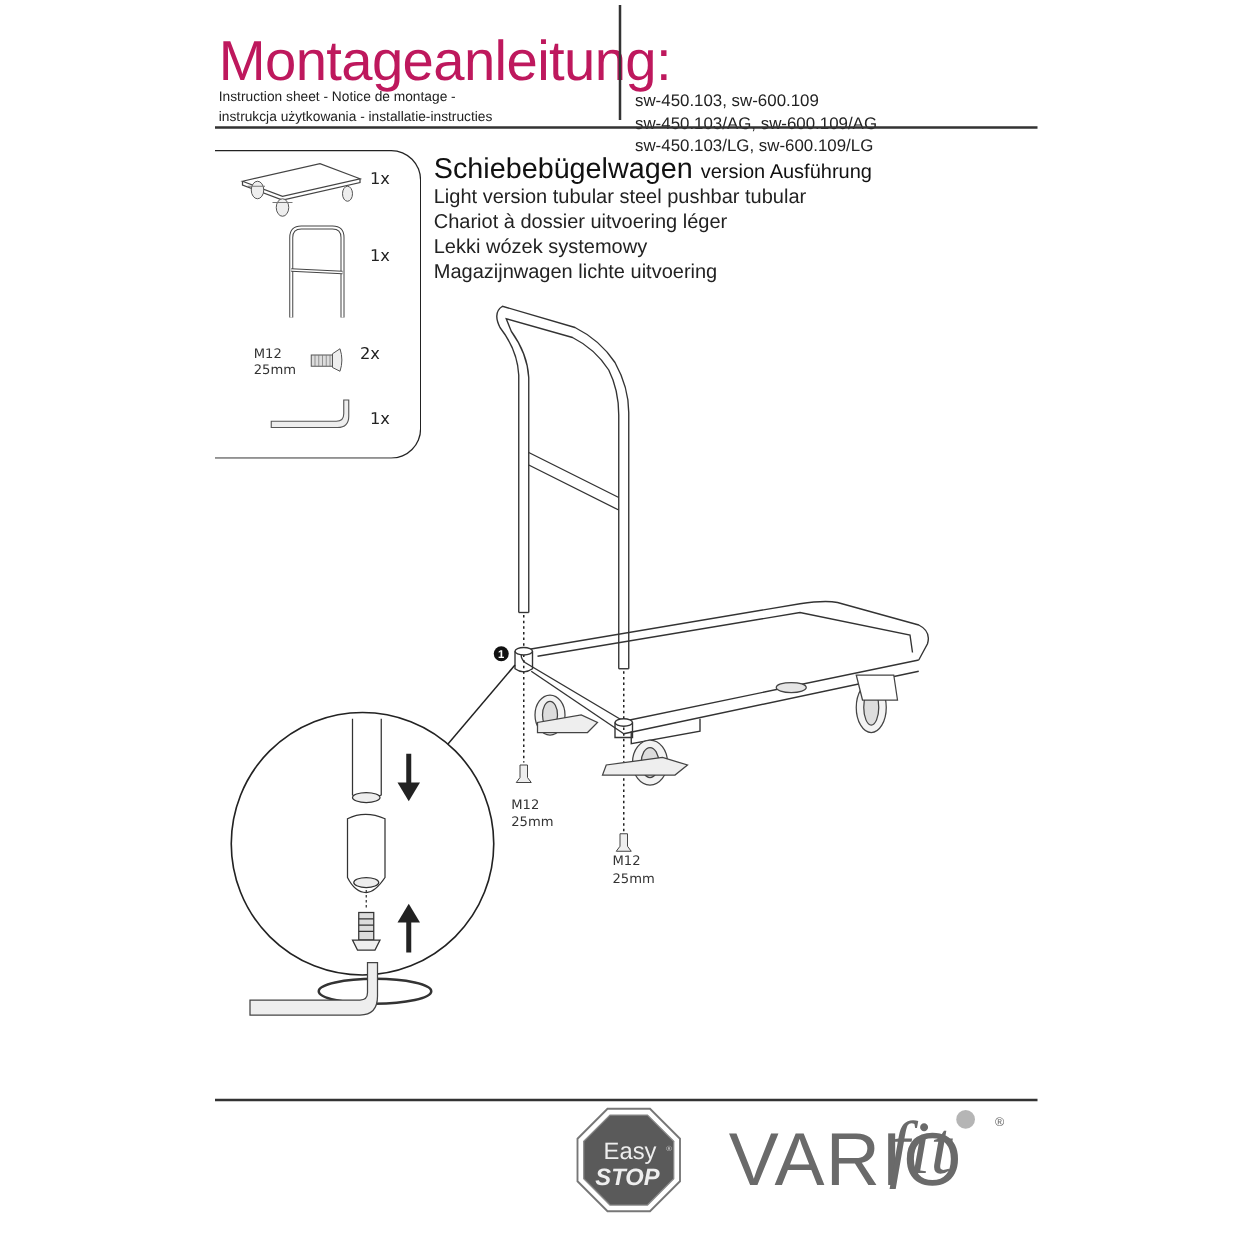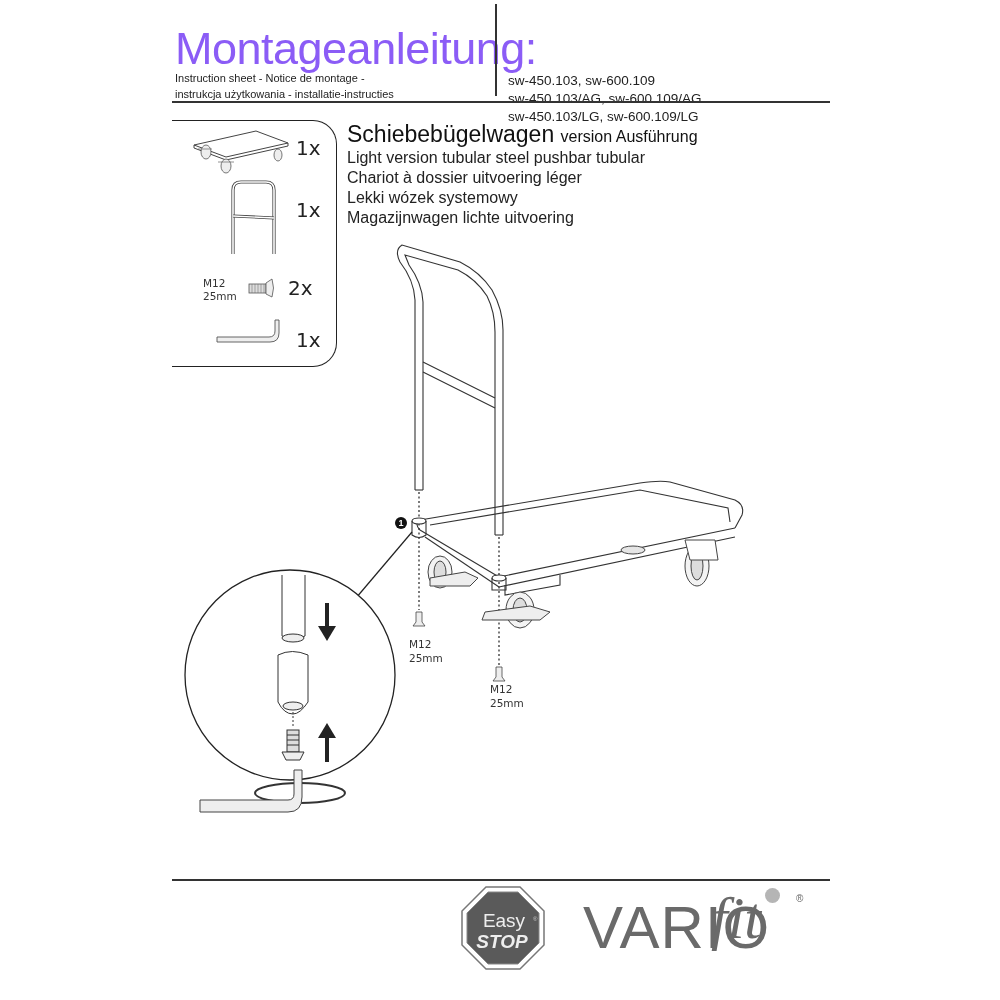--- a/index.html
+++ b/index.html
@@ -1,24 +1,24 @@
 <!DOCTYPE html>
 <html><head>
 <meta charset="utf-8">
 <style>
   html, body { margin: 0; padding: 0; background: #ffffff; }
   body { width: 1000px; height: 1000px; position: relative; overflow: hidden; font-family: "Liberation Sans", sans-serif; color: #1a1a1a; }
   .abs { position: absolute; }
-  .title { left: 175px; top: 24px; font-size: 45px; line-height: 50px; letter-spacing: -0.5px; color: #8b5cf6; }
+  .title { left: 175px; top: 24px; font-size: 45px; line-height: 50px; letter-spacing: -0.5px; color: #be185d; }
   .subline { left: 175px; font-size: 11px; line-height: 14px; color: #222; }
   .vdivider { left: 495px; top: 4px; width: 1.5px; height: 92px; background: #333; }
   .models { left: 508px; top: 36px; font-size: 13.5px; line-height: 18px; color: #222; margin-top: 36px; }
   .hrule-top { left: 172px; top: 101px; width: 658px; height: 2px; background: #333; }
   .parts-box { left: 172px; top: 120px; width: 164px; height: 245px; border-top: 1.5px solid #222; border-right: 1.5px solid #222; border-bottom: 1.5px solid #222; border-radius: 0 24px 24px 0; }
-  .qty { font-size: 20px; color: #222; font-family: "DejaVu Sans", sans-serif; text-align: right; }
+  .qty { font-size: 13px; color: #222; font-family: "DejaVu Sans", sans-serif; text-align: right; }
   .partlabel { font-size: 10.5px; line-height: 13px; color: #333; font-family: "DejaVu Sans", sans-serif; }
   .product-title { left: 347px; top: 121px; font-size: 23px; line-height: 26px; color: #111; }
   .product-title .variant { font-size: 16px; }
   .translation { left: 347px; font-size: 16px; line-height: 20px; color: #222; }
   .callout-num { left: 395px; top: 517px; width: 12px; height: 12px; border-radius: 50%; background: #111; color: #fff; font-size: 9px; line-height: 12px; text-align: center; font-weight: bold; }
   .screwlabel { font-size: 10.5px; line-height: 14px; color: #333; font-family: "DejaVu Sans", sans-serif; }
   .hrule-bottom { left: 172px; top: 879px; width: 658px; height: 1.5px; background: #333; }
   .logo-stop { left: 460px; top: 885px; width: 86px; height: 86px; }
   .vario { left: 583px; top: 893px; font-size: 60px; font-weight: normal; color: #6a6a6a; letter-spacing: 1px; font-family: "Liberation Sans", sans-serif; }
   .fit { left: 711px; top: 884px; font-size: 60px; font-style: italic; color: #6a6a6a; font-family: "Liberation Serif", serif; text-align: right; }

